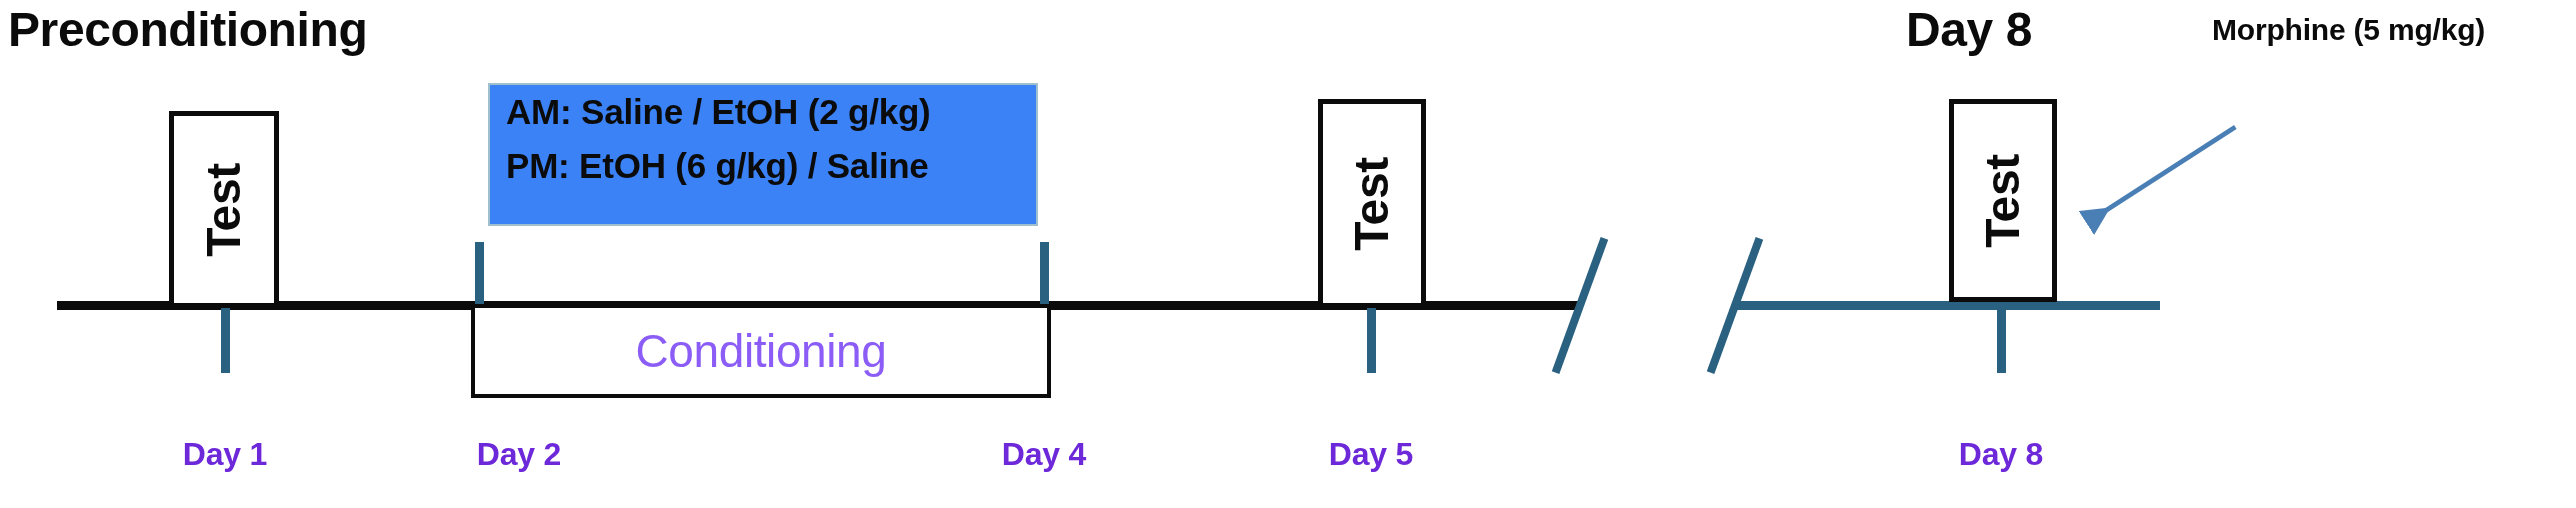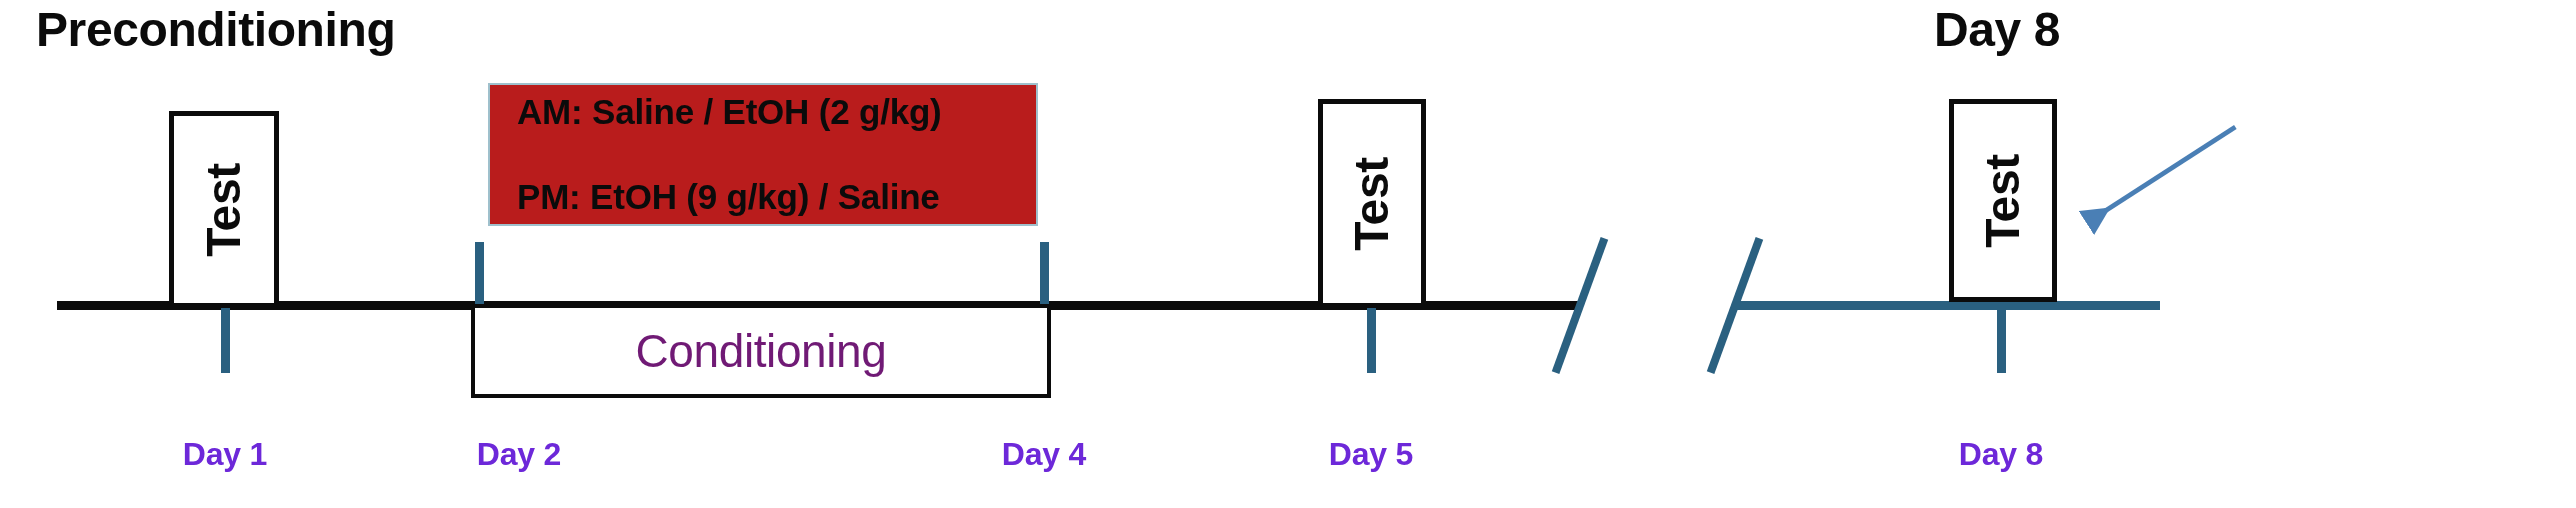--- a/index.html
+++ b/index.html
@@ -14,21 +14,20 @@
 
   
   .phase-heading{
     position:absolute;
     font-size:48px;
     font-weight:700;
     color:#0b0b0b;
     letter-spacing:-0.4px;
     white-space:nowrap;
     line-height:1;
-    margin-left:28px;
   }
 
   
   .axis-seg{
     position:absolute;
     height:8.7px;
   }
   .axis-black{background:#0b0b0b;}
   .axis-teal{background:#2a6080;}
 
@@ -75,35 +74,35 @@
     border:4.8px solid #0b0b0b;
     box-sizing:border-box;
     display:flex;
     align-items:center;
     justify-content:center;
     z-index:4;
   }
   .cond-box .label{
     font-size:46px;
     font-weight:400;
-    color:#701a75;
+    color:#8b5cf6;
     letter-spacing:-0.4px;
     line-height:1;
   }
 
   
   .drug-box{
     position:absolute;
-    background:#b91c1c;
+    background:#3b82f6;
     border:2.4px solid #9fc0cc;
     box-sizing:border-box;
     display:flex;
     flex-direction:column;
-    justify-content:space-between;
-    padding-left:27px;
+    justify-content:flex-start;
+    padding-left:16px;
     z-index:5;
   }
   .drug-box .line{
     font-size:35px;
     font-weight:700;
     color:#0b0b0b;
     line-height:1.55;
     white-space:nowrap;
     letter-spacing:-0.2px;
   }
@@ -172,29 +171,30 @@
   <div class="test-box" style="left:1949px;top:99px;width:108px;height:203px;">
     <span class="vtext">Test</span>
   </div>
 
   <div class="cond-box" style="left:471px;top:304px;width:580px;height:94px;">
     <span class="label">Conditioning</span>
   </div>
 
   <div class="drug-box" style="left:488px;top:83px;width:550px;height:143px;">
     <div class="line">AM: Saline  / EtOH (2 g/kg)</div>
-    <div class="line">PM: EtOH (9 g/kg) / Saline</div>
+    <div class="line">PM: EtOH (6 g/kg) / Saline</div>
   </div>
 
   <div class="day-label" style="left:225px;top:438px;">Day 1</div>
   <div class="day-label" style="left:479px;top:438px;margin-left:40px;">Day 2</div>
   <div class="day-label" style="left:1044px;top:438px;">Day 4</div>
   <div class="day-label" style="left:1371px;top:438px;">Day 5</div>
   <div class="day-label" style="left:2001px;top:438px;">Day 8</div>
 
+  <div class="annot" style="left:2212px;top:8px;">Morphine (5 mg/kg)</div>
 
   <svg class="annot-arrow" viewBox="0 0 260 200">
     <defs>
       <marker id="arrowhead" markerWidth="6" markerHeight="6" refX="5" refY="3" orient="auto">
         <path d="M6,0 L6,6 L0,3 z" fill="#4a7fb5"></path>
       </marker>
     </defs>
     <line x1="215" y1="40" x2="32" y2="158" stroke="#4a7fb5" stroke-width="6" marker-end="url(#arrowhead)"></line>
   </svg>
 

